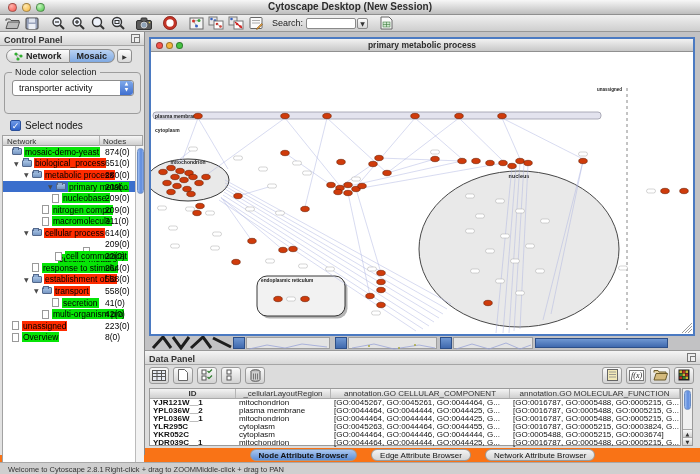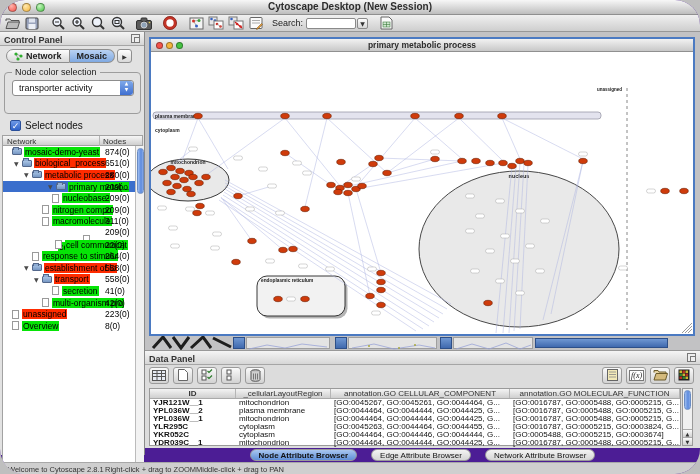--- a/index.html
+++ b/index.html
@@ -1,18 +1,18 @@
 <!DOCTYPE html>
 <html><head>
 <meta charset="utf-8">
 <style>
   * { margin:0; padding:0; box-sizing:border-box; }
   html,body { background:#bfbfbf; }
-  .app { position:relative; width:700px; height:474px; background:#4c1d95;
-         font-family:"Liberation Sans","DejaVu Sans",sans-serif; overflow:hidden;border-radius:25px;
+  .app { position:relative; width:700px; height:474px; background:#f97316;
+         font-family:"Liberation Sans","DejaVu Sans",sans-serif; overflow:hidden;
          -webkit-font-smoothing:antialiased; }
 
   
   .titlebar { position:absolute; left:0; top:0; width:700px; height:15px;
     background:linear-gradient(#f7f7f7,#cfcfcf 70%,#bdbdbd); border-bottom:1px solid #8f8f8f; }
   .tlight { position:absolute; top:3px; width:9px; height:9px; border-radius:50%; border:1px solid rgba(0,0,0,.35); }
   .tl-red { left:8px;  background:radial-gradient(circle at 35% 30%, #ffb3ac, #f4534a); }
   .tl-yel { left:22px; background:radial-gradient(circle at 35% 30%, #ffe9b0, #f5b53c); }
   .tl-grn { left:36px; background:radial-gradient(circle at 35% 30%, #c8f5c0, #46c343); }
   .wtitle { position:absolute; left:0; right:0; top:1px; text-align:center;
@@ -335,20 +335,26 @@
           <span class="tri"></span>
           <span class="dico"></span>
           <span class="lbl green">nitrogen compo</span>
           <span class="cnt">209(0)</span>
         </div>
         <div class="trow" style="padding-left: 31px;">
           <span class="tri"></span>
           <span class="dico"></span>
           <span class="lbl green">macromolecule</span>
           <span class="cnt">311(0)</span>
+        </div>
+        <div class="trow" style="padding-left: 21px;">
+          <span class="tri">▼</span>
+          <span class="fico"></span>
+          <span class="lbl red">cellular process</span>
+          <span class="cnt">614(0)</span>
         </div>
         <div class="trow" style="padding-left: 31px; flex-direction: column;">
           <span class="tri"></span>
           <span class="dico"></span>
           <span class="lbl green">cellular metabo</span>
           <span class="cnt">209(0)</span>
         </div>
         <div class="trow" style="padding-left: 44px;">
           <span class="tri"></span>
           <span class="dico"></span>

